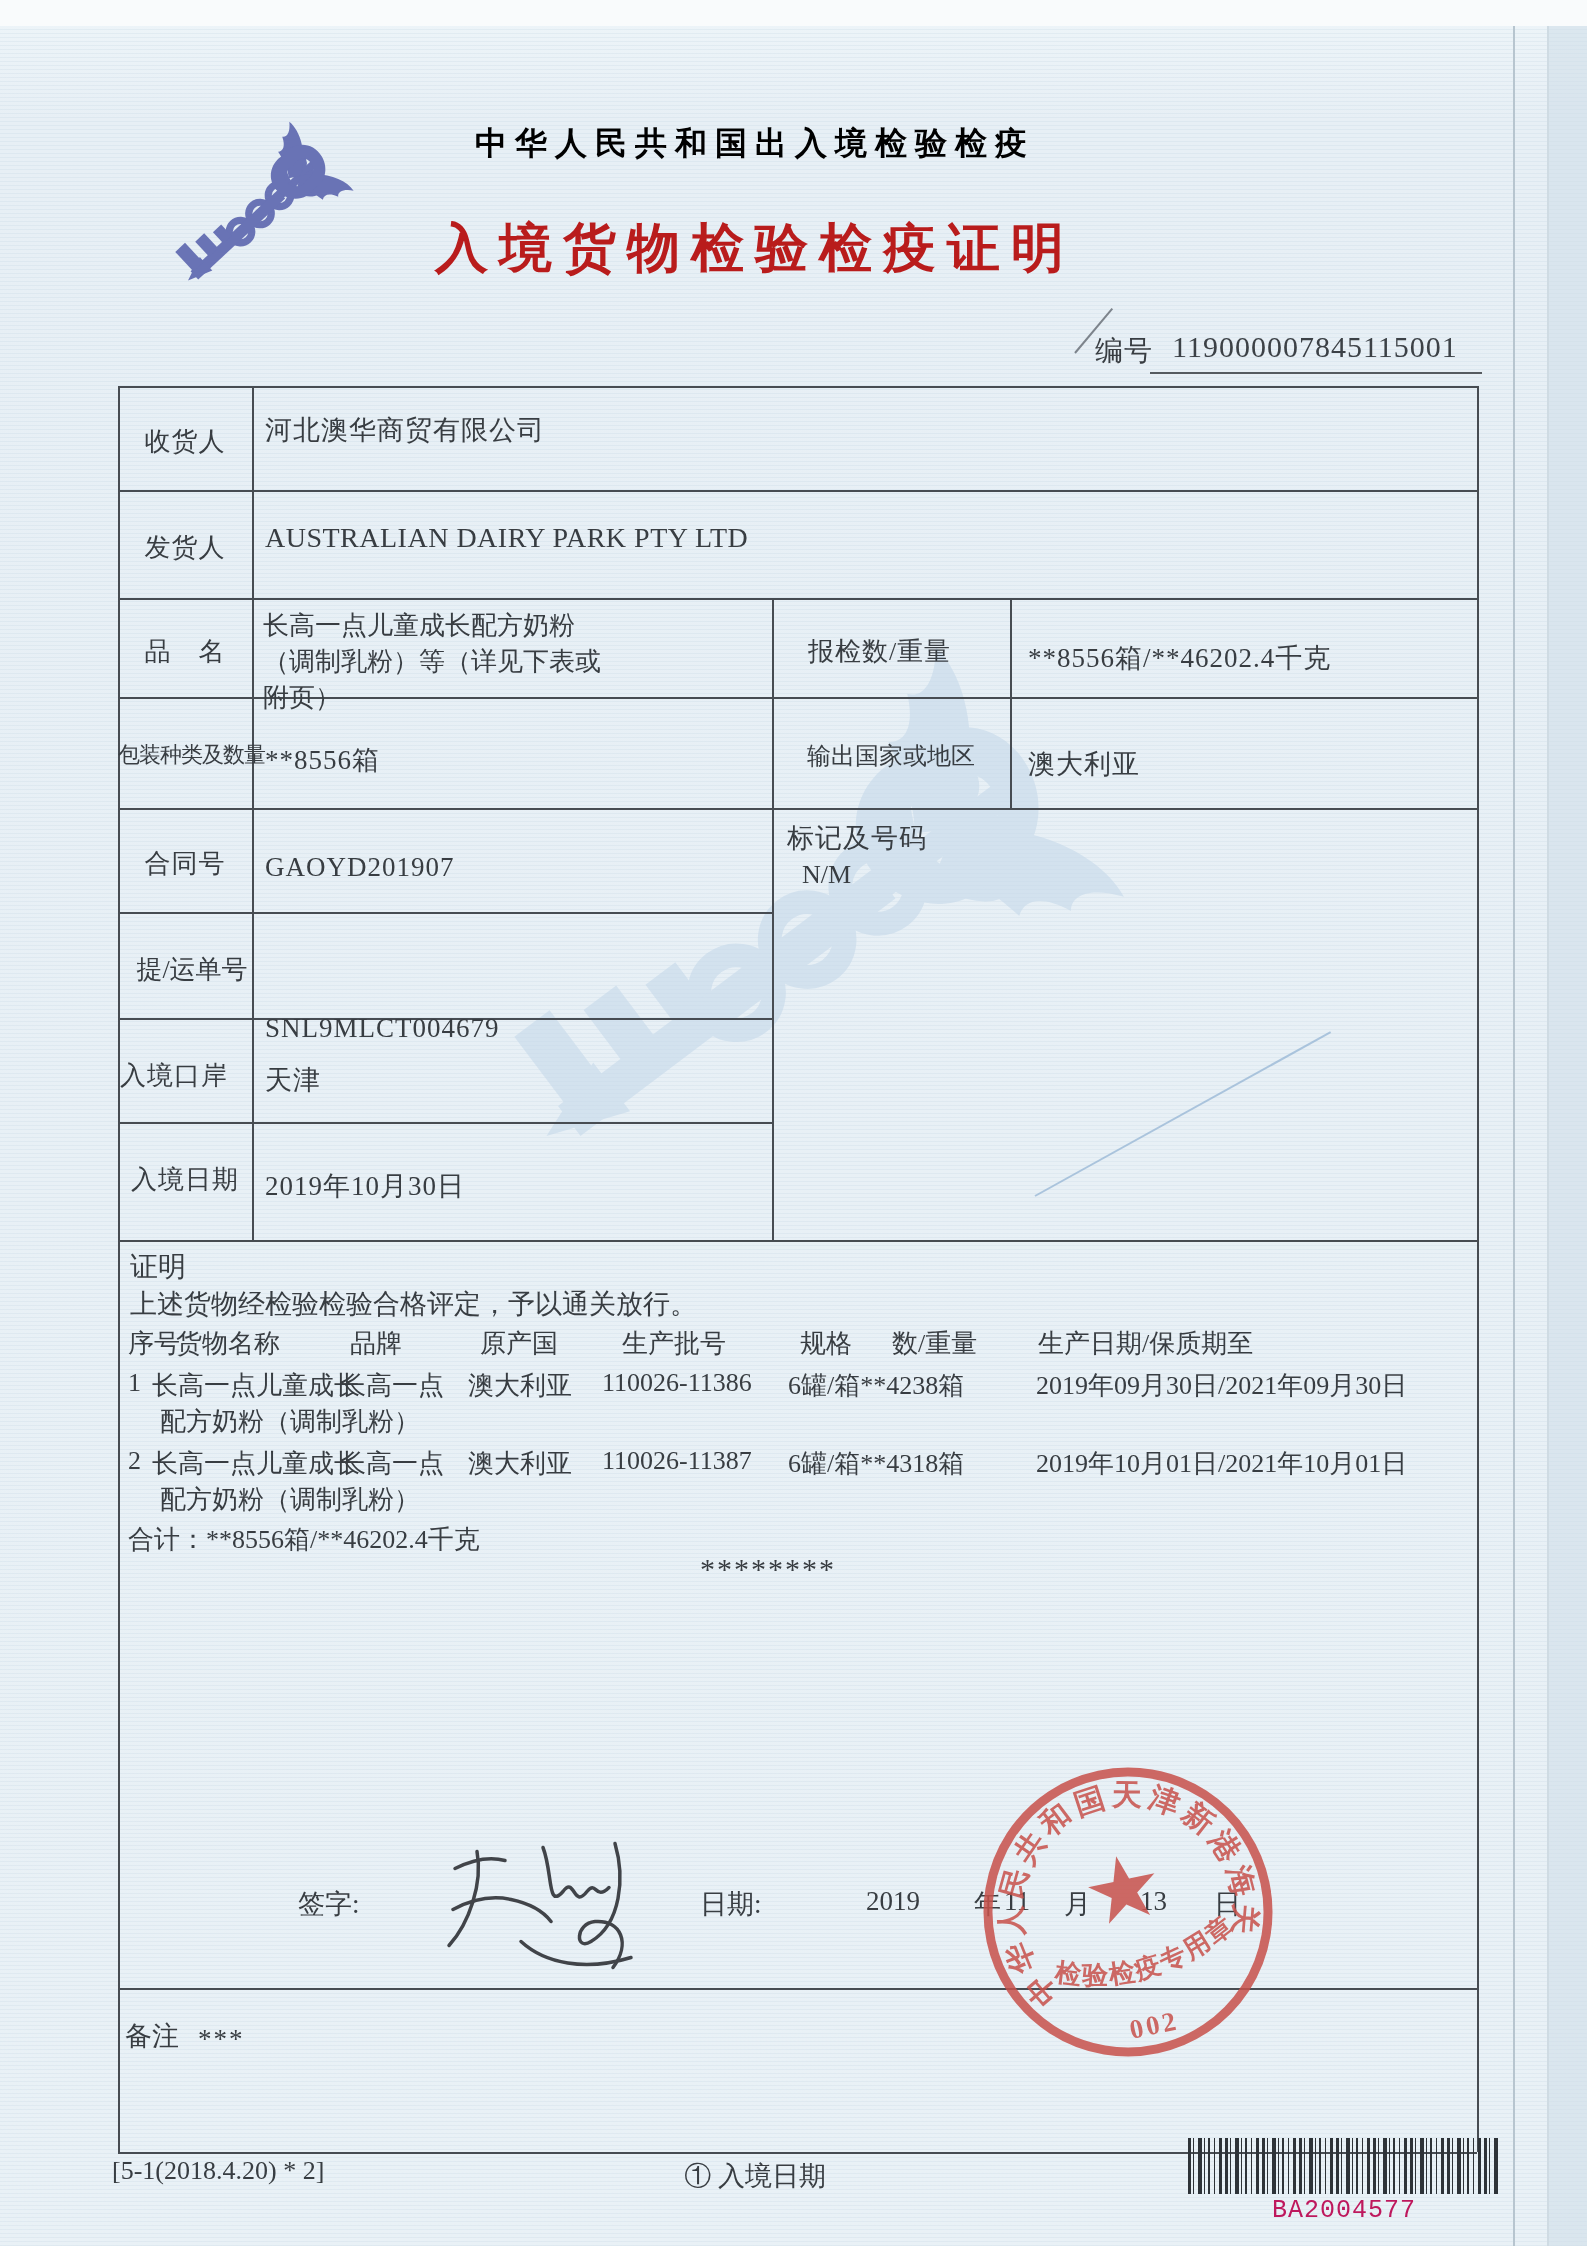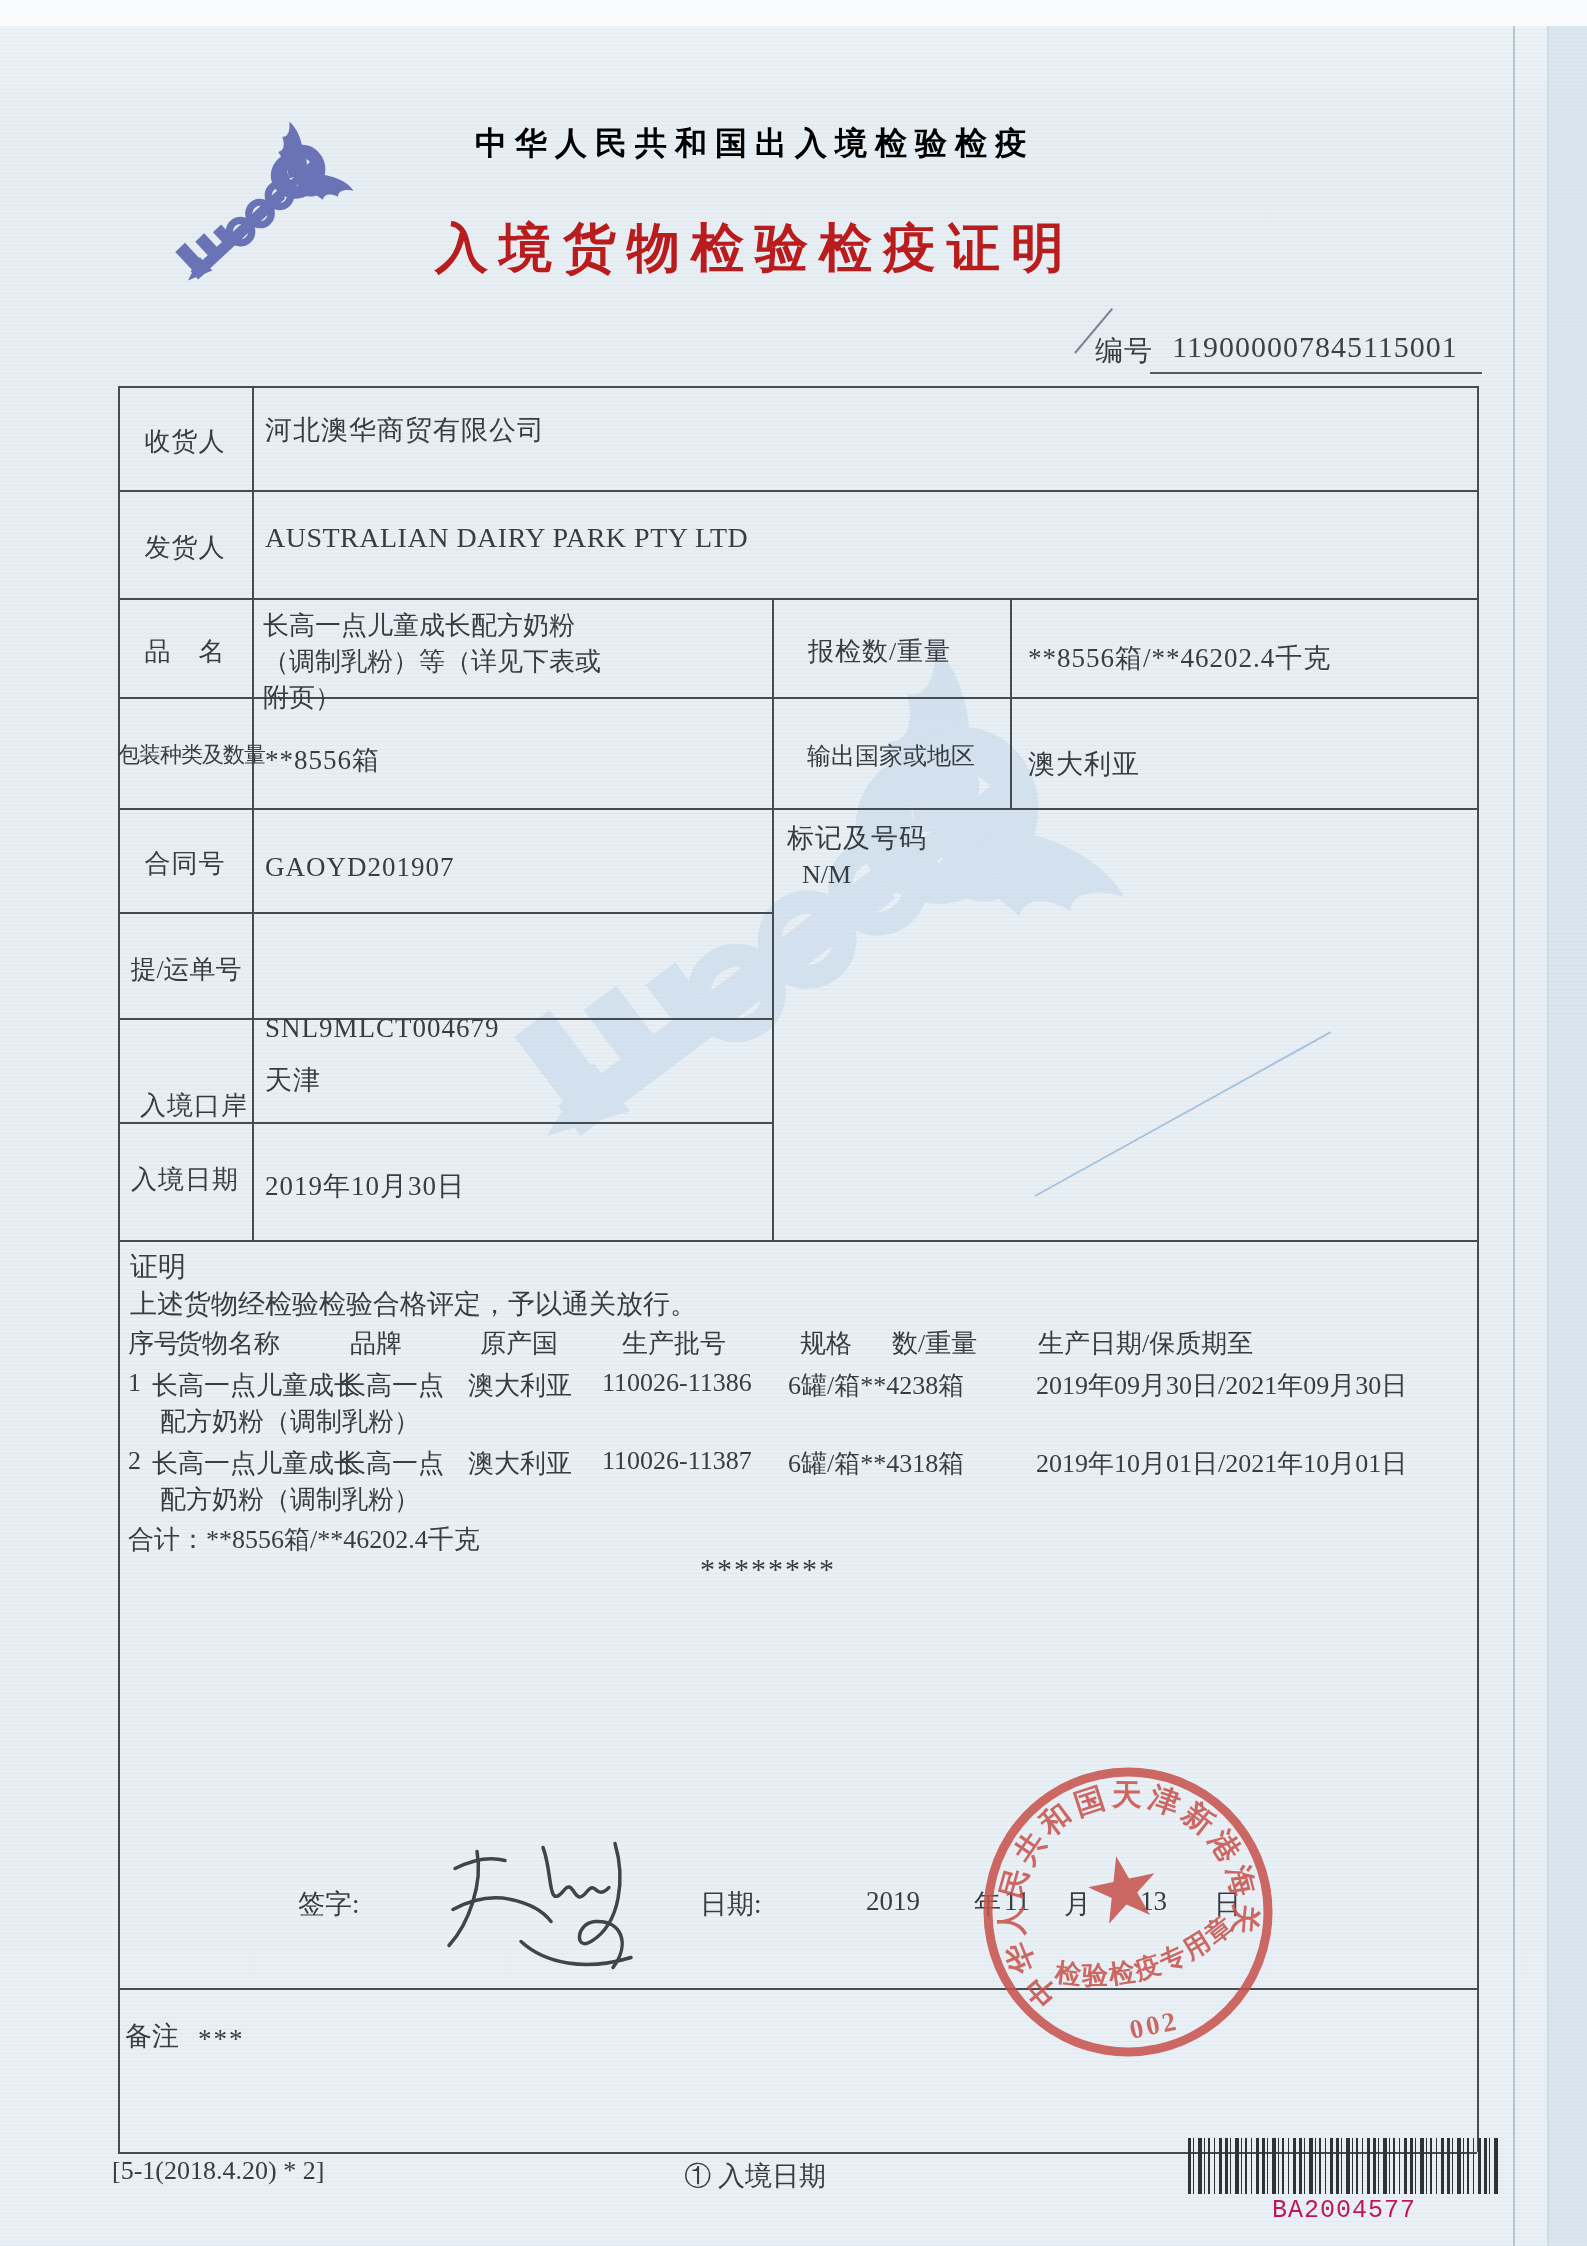--- a/index.html
+++ b/index.html
@@ -106,22 +106,22 @@
 <div class="vl" style="left:1477px;top:386px;height:1766px;"></div>
 <div class="vl" style="left:252px;top:386px;height:854px;"></div>
 <div class="vl" style="left:772px;top:598px;height:642px;"></div>
 <div class="vl" style="left:1010px;top:598px;height:210px;"></div>
 
 <div class="t lab c" style="left:118px;top:424px;width:134px;">收货人</div>
 <div class="t lab c" style="left:118px;top:530px;width:134px;">发货人</div>
 <div class="t lab c" style="left:118px;top:634px;width:134px;">品　名</div>
 <div class="t small c" style="left:118px;top:740px;width:134px;">包装种类及数量</div>
 <div class="t lab c" style="left:118px;top:846px;width:134px;">合同号</div>
-<div class="t lab c" style="left:112px;top:952px;width:148px;letter-spacing:0;">提/运单号</div>
-<div class="t lab c" style="left:118px;top:1088px;width:112px;padding-left:20px;">入境口岸</div>
+<div class="t lab c" style="left:118px;top:952px;width:148px;letter-spacing:0;">提/运单号</div>
+<div class="t lab c" style="left:118px;top:1058px;width:112px;">入境口岸</div>
 <div class="t lab c" style="left:118px;top:1162px;width:134px;">入境日期</div>
 <div class="t lab c" style="left:772px;top:634px;width:215px;">报检数/重量</div>
 <div class="t c" style="left:772px;top:740px;width:238px;font-size:24px;">输出国家或地区</div>
 
 <div class="t val" style="left:265px;top:412px;">河北澳华商贸有限公司</div>
 <div class="t" style="left:265px;top:522px;font-size:28px;letter-spacing:.5px;">AUSTRALIAN DAIRY PARK PTY LTD</div>
 <div class="t pre" style="left:263px;top:608px;font-size:26px;line-height:36px;white-space:pre-line;">长高一点儿童成长配方奶粉
 （调制乳粉）等（详见下表或
 附页）</div>
 <div class="t val" style="left:1028px;top:640px;">**8556箱/**46202.4千克</div>

